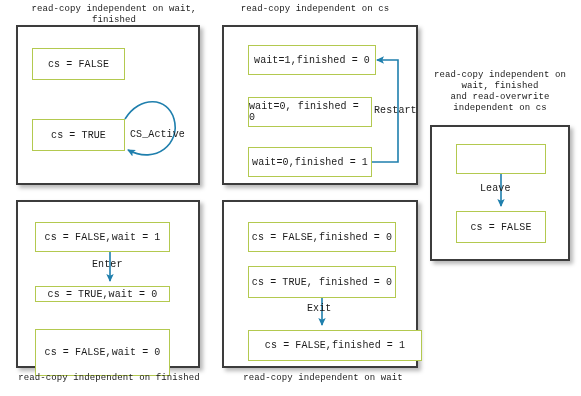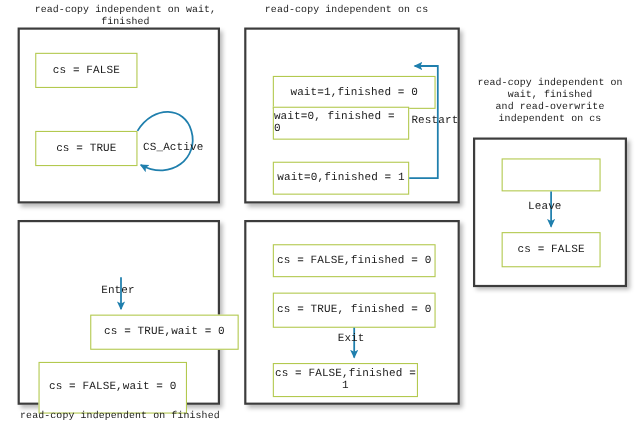--- a/index.html
+++ b/index.html
@@ -79,21 +79,21 @@
       <path d="M107,92 C 122,68 150,70 156,92 C 163,116 138,138 110,123" fill="none" stroke="#1f7fad" stroke-width="1.6" marker-end="url(#ah-loop)"></path>
     </svg>
 
     <div class="edge-label" style="left:112px; top:102px;">CS_Active</div>
   </div>
 
   <div class="caption" style="left:220px; top:4px; width:190px;">read-copy independent on cs</div>
 
   <div class="panel" style="left:222px; top:25px; width:196px; height:160px;">
 
-    <div class="state-box" style="left:24px; top:18px; width:148px; height:30px;margin-top:24px;">wait=1,finished = 0</div>
+    <div class="state-box" style="left:24px; top:18px; width:128px; height:30px;">wait=1,finished = 0</div>
 
     <div class="state-box" style="left:24px; top:70px; width:124px; height:30px;">wait=0, finished = 0</div>
 
     <div class="state-box" style="left:24px; top:120px; width:124px; height:30px;">wait=0,finished = 1</div>
 
     <svg class="arrow-svg" style="left:0px; top:0px; width:196px; height:160px;" viewBox="0 0 196 160">
       <defs>
         <marker id="ah-restart" markerWidth="9" markerHeight="9" refX="7" refY="4.5" orient="auto" markerUnits="userSpaceOnUse">
           <path d="M0,0.8 L8,4.5 L0,8.2 L1.8,4.5 Z" fill="#1f7fad"></path>
         </marker>
@@ -122,53 +122,55 @@
         </marker>
       </defs>
       <path d="M69,47 L69,79" fill="none" stroke="#1f7fad" stroke-width="1.6" marker-end="url(#ah-leave)"></path>
     </svg>
 
     <div class="edge-label" style="left:48px; top:56px;">Leave</div>
   </div>
 
   <div class="panel" style="left:16px; top:200px; width:184px; height:168px;">
 
+    <div class="state-box" style="left:17px; top:20px; width:135px; height:30px;">cs = FALSE,wait = 1</div>
 
-    <div class="state-box" style="left:17px; top:84px; width:135px; height:32px;margin-left:47px;">cs = TRUE,wait = 0</div>
+    <div class="state-box" style="left:17px; top:84px; width:135px; height:16px;">cs = TRUE,wait = 0</div>
 
     <div class="state-box" style="left:17px; top:127px; width:135px; height:47px;">cs = FALSE,wait = 0</div>
 
     <svg class="arrow-svg" style="left:0px; top:0px; width:184px; height:168px;" viewBox="0 0 184 168">
       <defs>
         <marker id="ah-enter" markerWidth="9" markerHeight="9" refX="7" refY="4.5" orient="auto" markerUnits="userSpaceOnUse">
           <path d="M0,0.8 L8,4.5 L0,8.2 L1.8,4.5 Z" fill="#1f7fad"></path>
         </marker>
       </defs>
       <path d="M92,50 L92,79" fill="none" stroke="#1f7fad" stroke-width="1.6" marker-end="url(#ah-enter)"></path>
     </svg>
 
     <div class="edge-label" style="left:74px; top:57px;">Enter</div>
   </div>
 
   <div class="caption" style="left:14px; top:373px; width:190px;">read-copy independent on finished</div>
 
-  <div class="panel" style="left:222px; top:200px; width:196px; height:168px;text-align:center;">
+  <div class="panel" style="left:222px; top:200px; width:196px; height:168px;">
 
     <div class="state-box" style="left:24px; top:20px; width:148px; height:30px;">cs = FALSE,finished = 0</div>
 
     <div class="state-box" style="left:24px; top:64px; width:148px; height:32px;">cs = TRUE, finished = 0</div>
 
-    <div class="state-box" style="left:24px; top:128px; width:132px; height:31px;">cs = FALSE,finished = 1</div>
+    <div class="state-box" style="left:24px; top:128px; width:174px; height:31px;">cs = FALSE,finished = 1</div>
 
     <svg class="arrow-svg" style="left:0px; top:0px; width:196px; height:168px;" viewBox="0 0 196 168">
       <defs>
         <marker id="ah-exit" markerWidth="9" markerHeight="9" refX="7" refY="4.5" orient="auto" markerUnits="userSpaceOnUse">
           <path d="M0,0.8 L8,4.5 L0,8.2 L1.8,4.5 Z" fill="#1f7fad"></path>
         </marker>
       </defs>
       <path d="M98,96 L98,123" fill="none" stroke="#1f7fad" stroke-width="1.6" marker-end="url(#ah-exit)"></path>
     </svg>
 
     <div class="edge-label" style="left:83px; top:101px;">Exit</div>
   </div>
 
+  <div class="caption" style="left:228px; top:373px; width:190px;">read-copy independent on wait</div>
 
 </div>
 
 </body></html>

